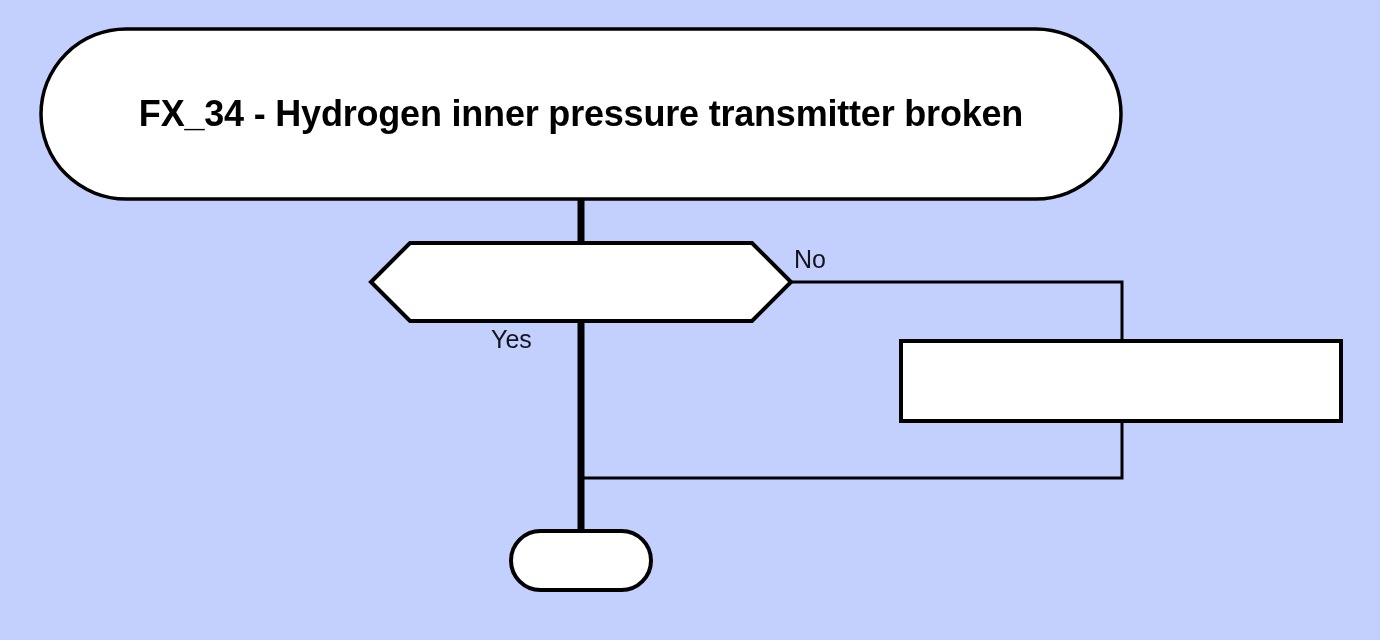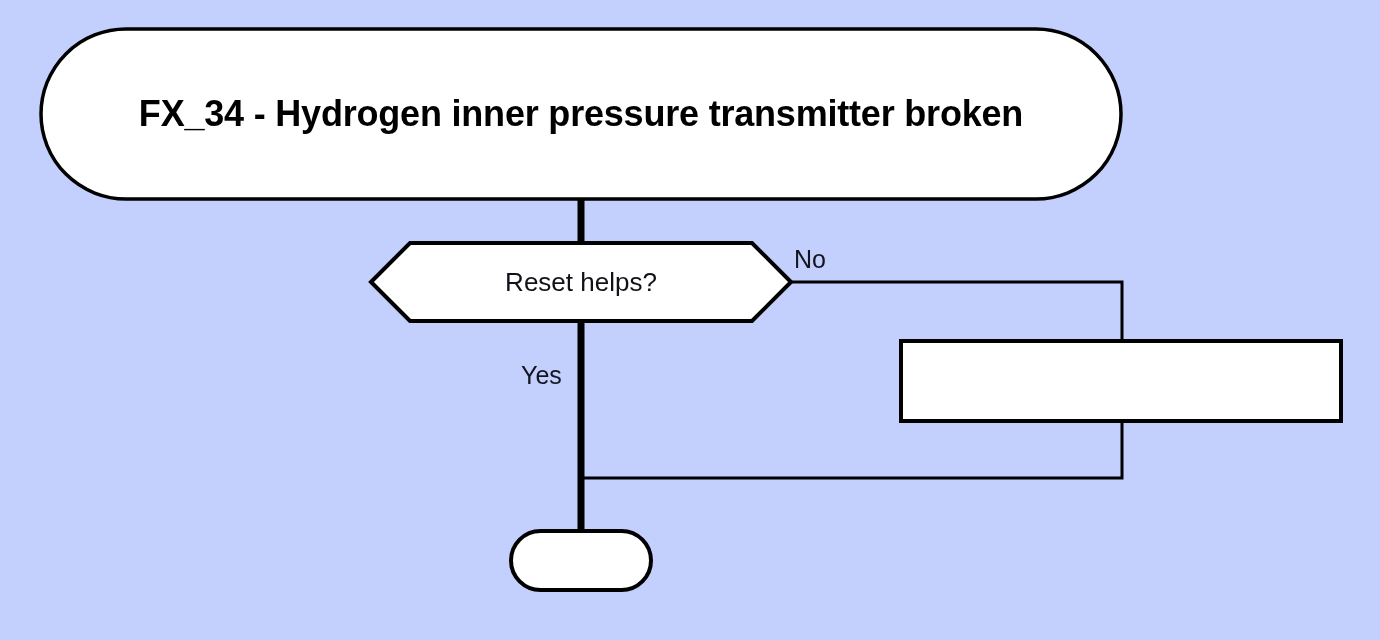--- a/index.html
+++ b/index.html
@@ -83,23 +83,22 @@
     font-size: 25px;
     font-weight: normal;
     white-space: nowrap;
     pointer-events: none;
   }
   #edge-label-no {
     left: 794px;
     top: 245px;
   }
   #edge-label-yes {
-    left: 521px;
+    left: 491px;
     top: 325px;
-    margin-top: 36px;
   }
 </style>
 </head>
 <body>
 
 <div id="flowchart-root">
 
   <svg class="flow-svg" viewBox="0 0 1380 640" xmlns="http://www.w3.org/2000/svg">
 
     <line x1="581" y1="196" x2="581" y2="248" stroke="#000000" stroke-width="7"></line>
@@ -115,21 +114,20 @@
     <polygon points="371,282 410,243 752,243 791,282 752,321 410,321" fill="#ffffff" stroke="#000000" stroke-width="4"></polygon>
 
     <rect x="901" y="341" width="440" height="80" fill="#ffffff" stroke="#000000" stroke-width="4"></rect>
 
     <rect x="511" y="531" width="140" height="59" rx="29.5" ry="29.5" fill="#ffffff" stroke="#000000" stroke-width="4"></rect>
 
   </svg>
 
   <div class="node-text" id="start-node-text">FX_34 - Hydrogen inner pressure transmitter broken</div>
 
-  <div class="node-text" id="decision-node-text">Reset helps?</div>
 
 
 
   <div class="edge-label" id="edge-label-no">No</div>
 
   <div class="edge-label" id="edge-label-yes">Yes</div>
 
 </div>
 
 </body></html>

